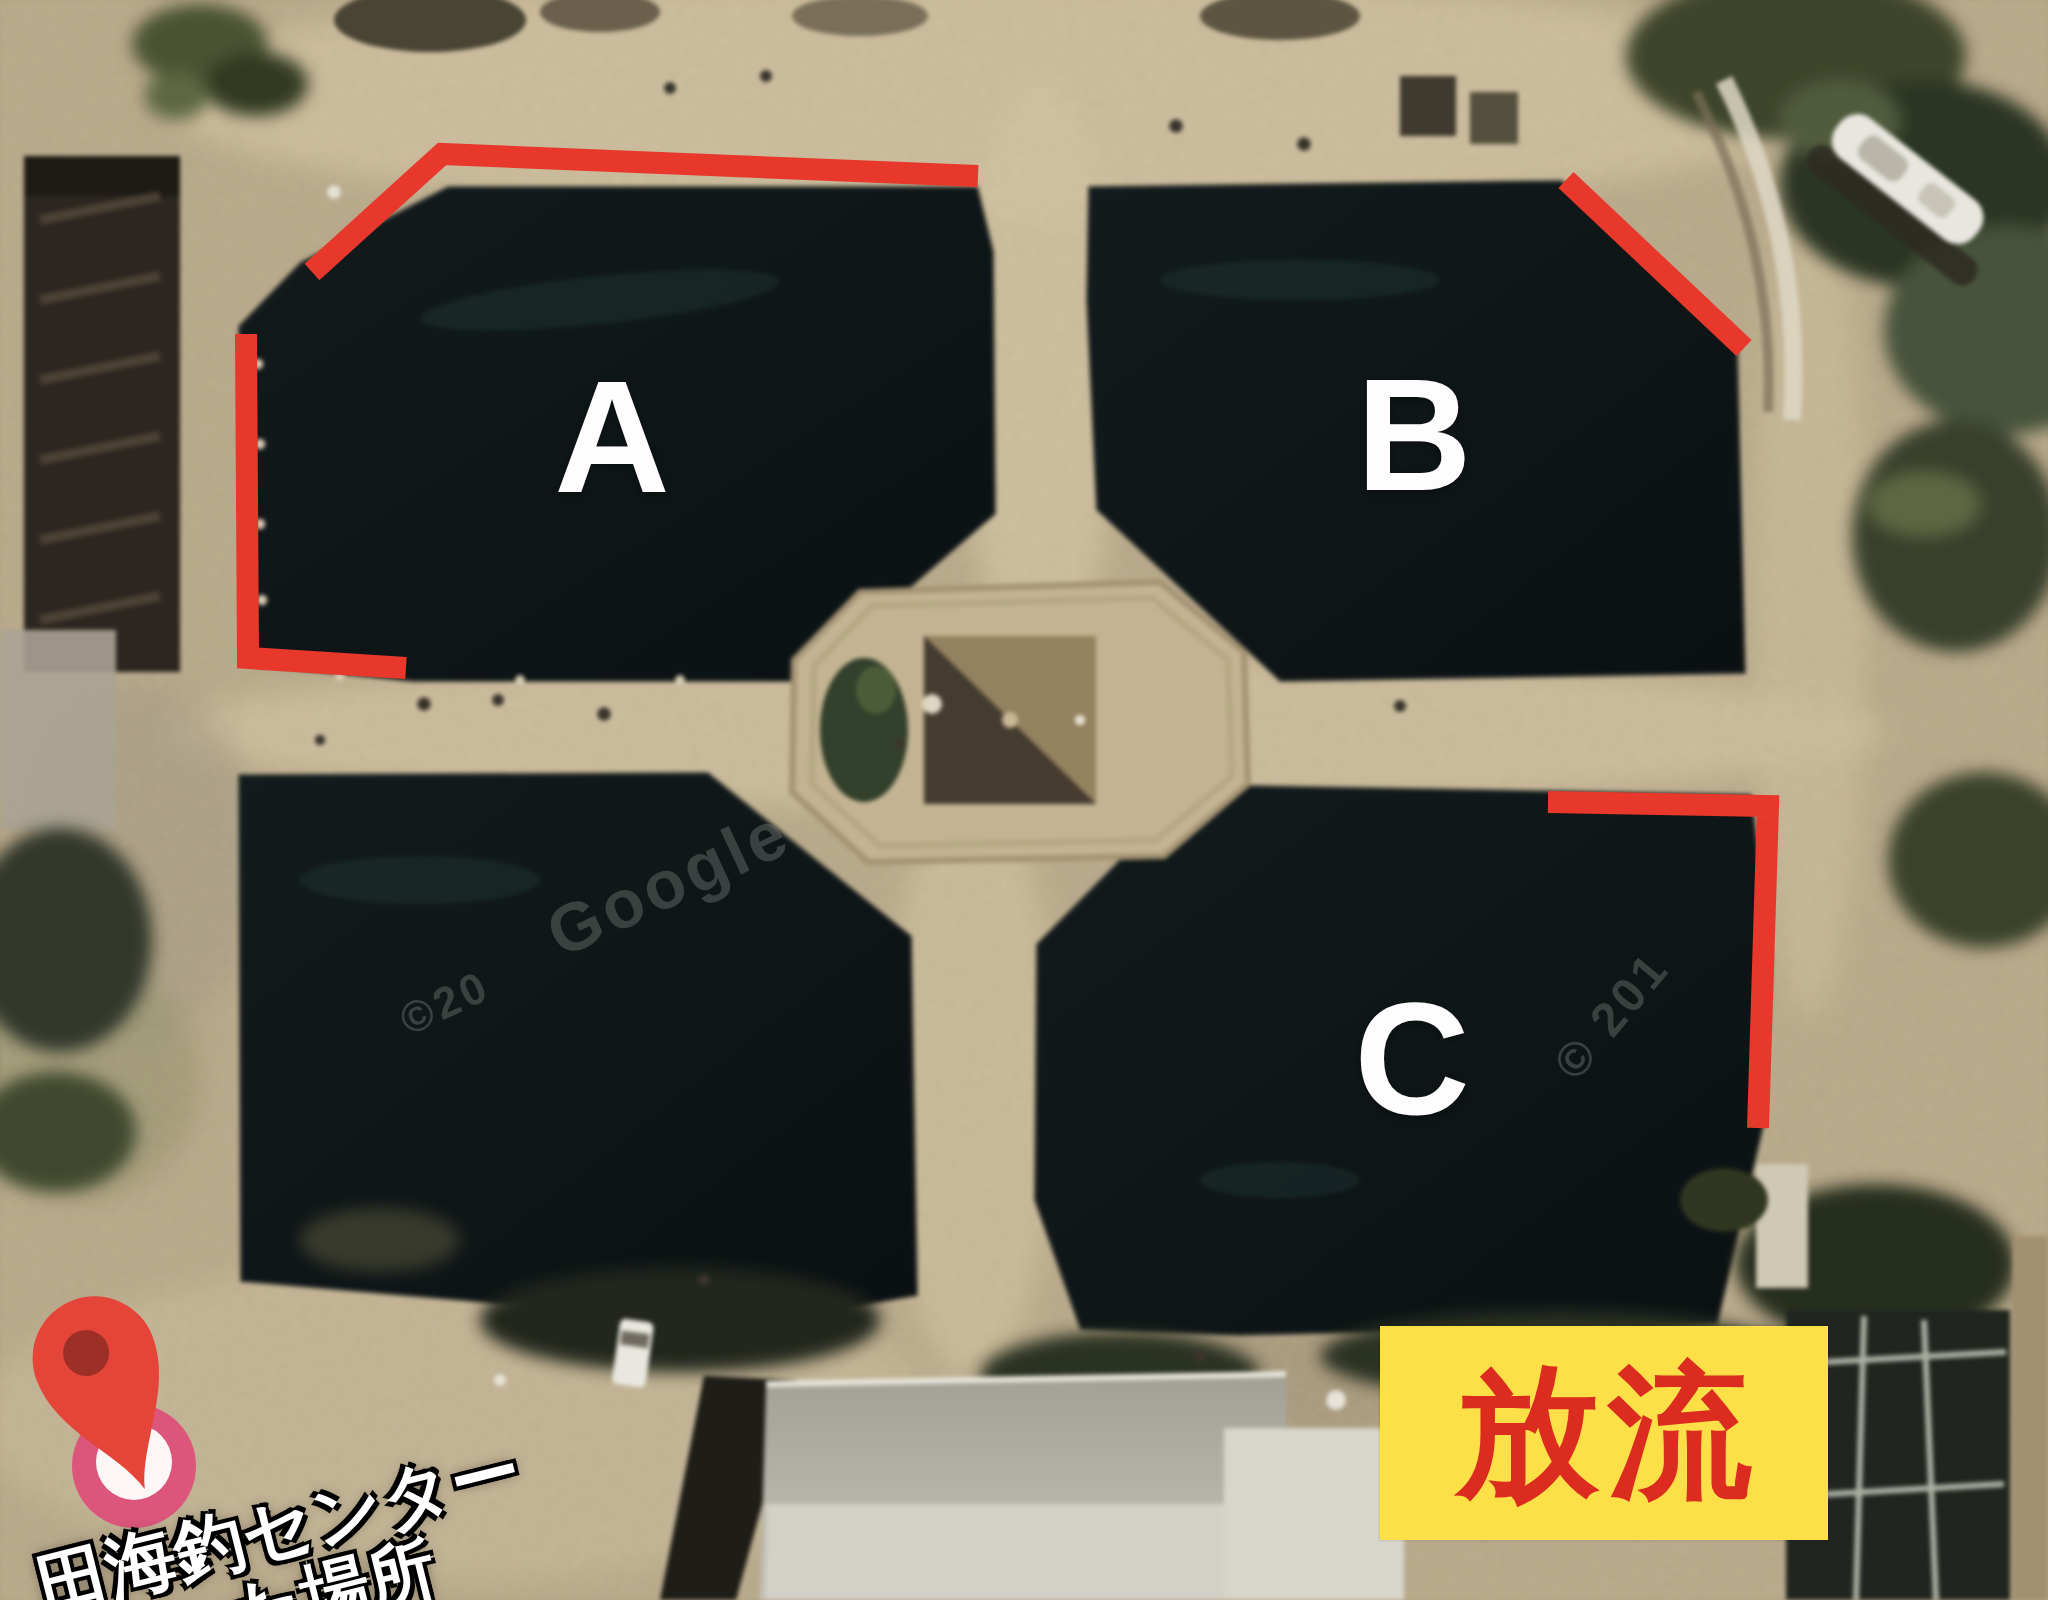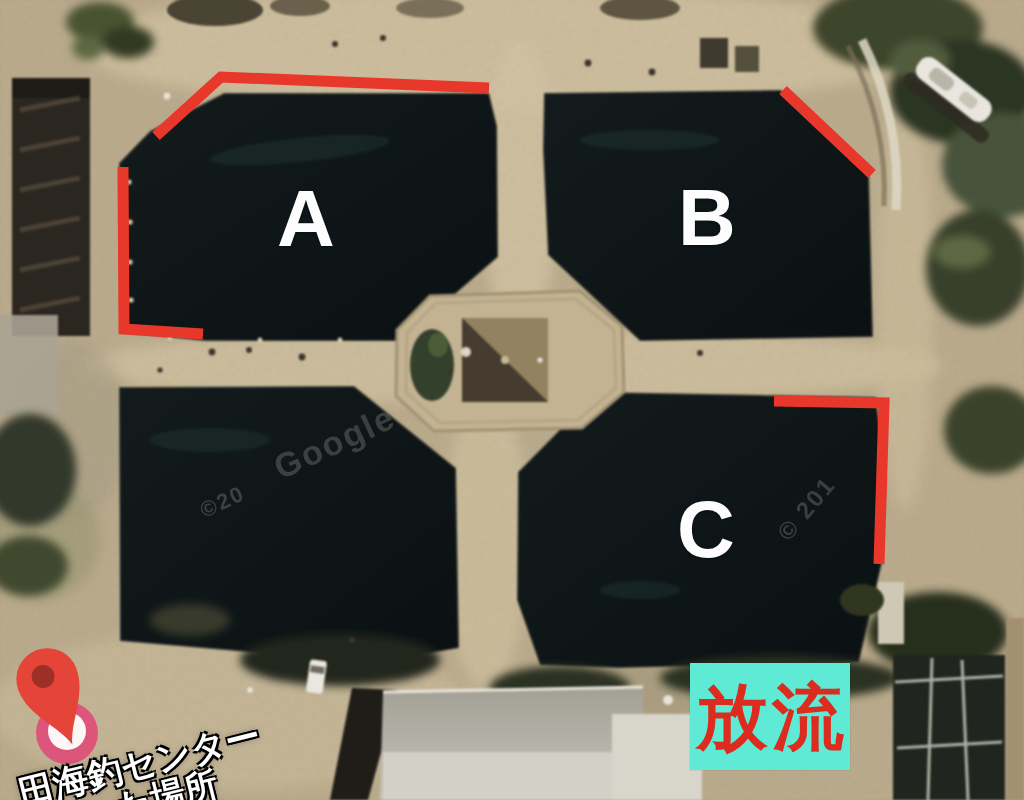--- a/index.html
+++ b/index.html
@@ -10,22 +10,22 @@
   }
   .stage svg.map{position:absolute;left:0;top:0;width:1024px;height:800px;display:block;}
   .soft{filter:blur(1.1px);}
   .red-line{fill:none;stroke:var(--annotation-red,#e8382b);stroke-width:11;stroke-linecap:butt;stroke-linejoin:miter;}
   .pond-label{
     position:absolute;transform:translate(-50%,-50%);
     color:var(--label-white,#fdfdfd);font-weight:bold;font-size:80px;line-height:1;
     text-shadow:0 1px 3px rgba(0,0,0,.35);
   }
   .release-sign{
-    position:absolute;left:690px;top:663px;width:160px;height:107px;
-    background:#5eead4;display:flex;align-items:center;justify-content:center;
+    position:absolute;left:690px;top:663px;width:224px;height:107px;
+    background:#fde047;display:flex;align-items:center;justify-content:center;
     box-shadow:0 0 0 1px rgba(0,0,0,0.05);
   }
   .release-sign .txt{
     color:var(--sign-red,#dc2c20);font-size:72px;font-weight:bold;letter-spacing:4px;line-height:1;
     transform:translateX(2px);
   }
   .place-label{
     position:absolute;color:#fff;font-weight:bold;white-space:nowrap;
     text-shadow:-2px -2px 0 #000,2px -2px 0 #000,-2px 2px 0 #000,2px 2px 0 #000,0 0 7px rgba(0,0,0,.55);
     transform-origin:0 0;

